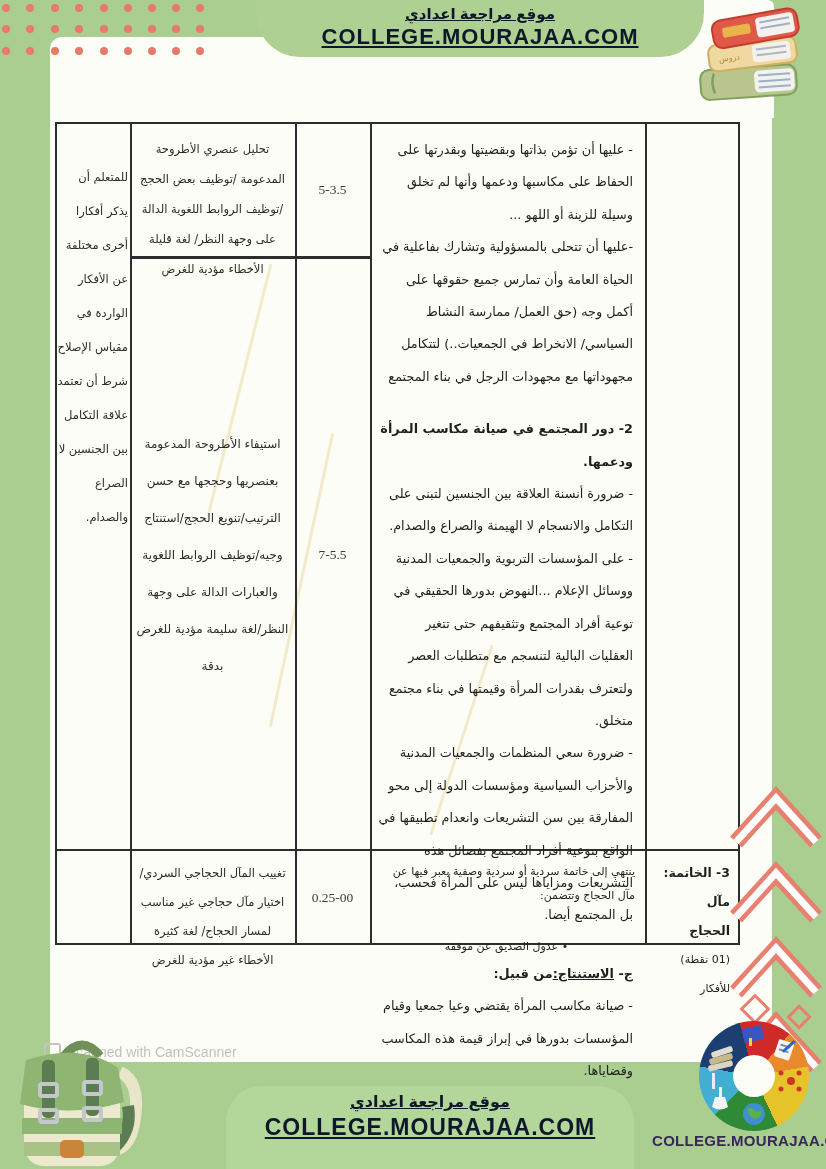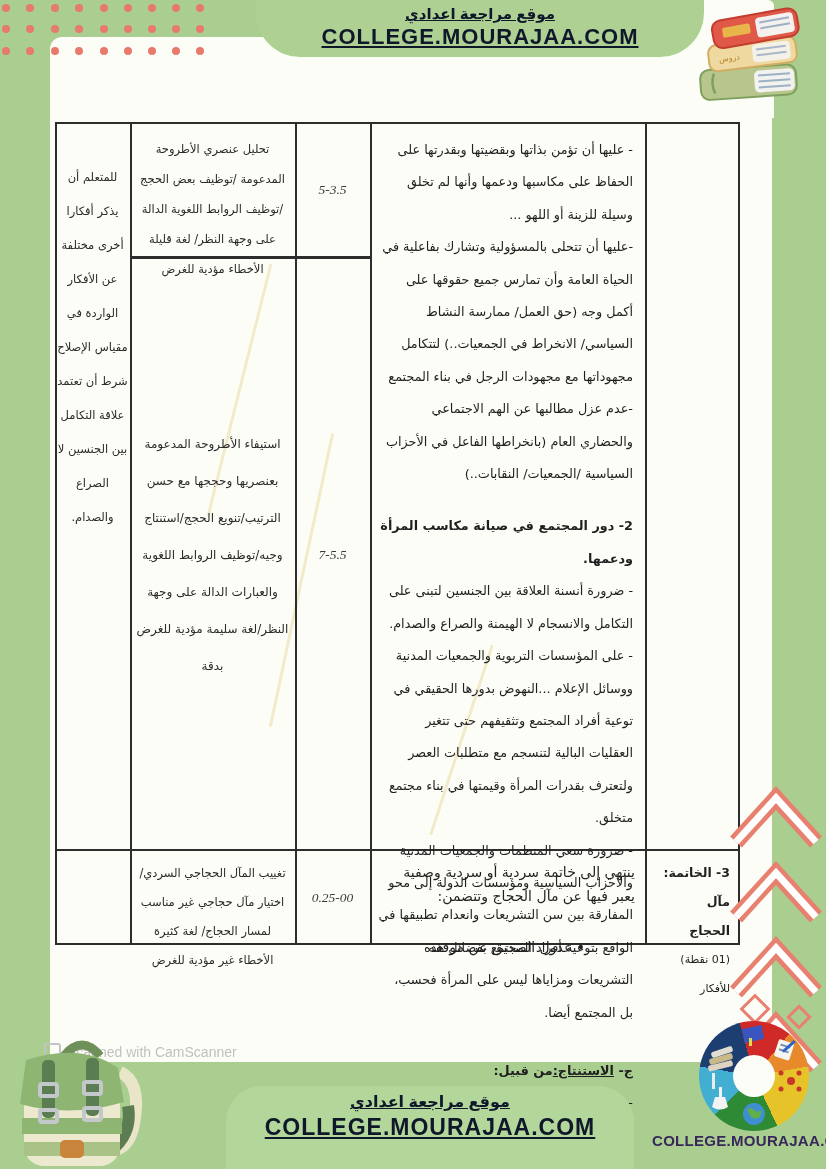--- a/index.html
+++ b/index.html
@@ -18,41 +18,41 @@
                font-family:"Liberation Sans","DejaVu Sans",sans-serif;}
   .bt-title{left:256px;top:5px;font-size:15px;text-decoration:underline;}
   .bt-url{left:256px;top:24px;font-size:22px;letter-spacing:1px;text-decoration:underline;}
   .bb-title{left:226px;top:1092px;width:408px;font-size:16px;text-decoration:underline;}
   .bb-url{left:226px;top:1114px;width:408px;font-size:23px;letter-spacing:1px;text-decoration:underline;}
   
   .gridline{position:absolute;background:#2d2d2d;}
   
   .cell{position:absolute;direction:rtl;box-sizing:border-box;}
   .cell-note{left:57px;top:124px;width:71px;height:724px;padding-top:36px;
-             font-size:11.5px;line-height:34px;text-align:center;color:#2b2b2b;}
+             font-size:11.5px;line-height:34px;text-align:right;color:#2b2b2b;}
   .cell-b1{left:132px;top:124px;width:161px;height:132px;padding:10px 8px 12px;
            font-size:11.5px;line-height:30px;text-align:center;color:#2b2b2b;}
   .cell-b2{left:132px;top:262px;width:161px;height:586px;display:flex;align-items:center;justify-content:center;
            font-size:12px;line-height:37px;text-align:center;color:#2b2b2b;}
   .cell-score{display:flex;align-items:center;justify-content:center;
-              font-family:"Liberation Serif","DejaVu Serif",serif;font-size:13.5px;color:#3a3a3a;direction:ltr;font-style:italic;}
+              font-family:"Liberation Serif","DejaVu Serif",serif;font-size:13.5px;color:#3a3a3a;direction:ltr;}
   .cell-c1{left:297px;top:124px;width:71px;height:132px;}
   .cell-c2{left:297px;top:262px;width:71px;height:586px;}
   .cell-d{left:372px;top:124px;width:271px;height:724px;padding:10px 10px 0 6px;
           font-size:12.8px;line-height:32.4px;text-align:right;color:#1f1f1f;}
   .cell-d p{margin:0;}
   .cell-d .h2{font-weight:bold;margin-top:20px;}
   .cell-d .h3{font-weight:bold;margin-top:26px;}
   .cell-d .h3 .uln{text-decoration:underline;}
   .cell-e{left:647px;top:124px;width:91px;height:724px;}
   .cell-bb{left:132px;top:852px;width:161px;height:95px;padding:7px 6px 0;
            font-size:11.5px;line-height:29px;text-align:center;color:#2b2b2b;}
   .cell-cb{left:297px;top:852px;width:71px;height:91px;}
   .cell-db{left:372px;top:852px;width:271px;height:91px;padding:8px 8px 0 6px;
-           font-size:14px;line-height:24px;text-align:right;color:#1f1f1f;}
+           font-size:11px;line-height:24px;text-align:right;color:#1f1f1f;}
   .cell-db .bullet-line{text-align:center;margin-top:27px;}
   .cell-eb{left:647px;top:852px;width:91px;height:91px;padding:6px 8px 0;
            font-size:12.5px;line-height:29px;text-align:right;color:#1f1f1f;}
   .cell-eb .bold{font-weight:bold;}
   .cell-eb .small{font-size:11px;}
   
   .squiggle{position:absolute;background:rgba(232,220,165,.55);border-radius:3px;}
   
   .camscan{position:absolute;left:44px;top:1043px;display:flex;align-items:center;gap:6px;}
   .camscan .ico{width:13px;height:13px;border:2px solid #c3c3c3;border-radius:3px;}
@@ -158,21 +158,20 @@
   <div class="cell cell-score cell-c1">5-3.5</div>
 
   <div class="cell cell-b2">
     <span>استيفاء الأطروحة المدعومة بعنصريها وحججها مع حسن الترتيب/تنويع الحجج/استنتاج وجيه/توظيف الروابط اللغوية والعبارات الدالة على وجهة النظر/لغة سليمة مؤدية للغرض بدقة</span>
   </div>
   <div class="cell cell-score cell-c2">7-5.5</div>
 
   <div class="cell cell-d">
     <p>- عليها أن تؤمن بذاتها وبقضيتها وبقدرتها على الحفاظ على مكاسبها ودعمها وأنها لم تخلق وسيلة للزينة أو اللهو ...</p>
     <p>-عليها أن تتحلى بالمسؤولية وتشارك بفاعلية في الحياة العامة وأن تمارس جميع حقوقها على أكمل وجه (حق العمل/ ممارسة النشاط السياسي/ الانخراط في الجمعيات..) لتتكامل مجهوداتها مع مجهودات الرجل في بناء المجتمع</p>
-    <p>-عدم عزل مطالبها عن الهم الاجتماعي والحضاري العام (بانخراطها الفاعل في الأحزاب السياسية /الجمعيات/ النقابات..)</p>
     <p class="h2">2- دور المجتمع في صيانة مكاسب المرأة ودعمها.</p>
     <p>- ضرورة أنسنة العلاقة بين الجنسين لتبنى على التكامل والانسجام لا الهيمنة والصراع والصدام.</p>
     <p>- على المؤسسات التربوية والجمعيات المدنية ووسائل الإعلام ...النهوض بدورها الحقيقي في توعية أفراد المجتمع وتثقيفهم حتى تتغير العقليات البالية لتنسجم مع متطلبات العصر ولتعترف بقدرات المرأة وقيمتها في بناء مجتمع متخلق.</p>
     <p>- ضرورة سعي المنظمات والجمعيات المدنية والأحزاب السياسية ومؤسسات الدولة إلى محو المفارقة بين سن التشريعات وانعدام تطبيقها في الواقع بتوعية أفراد المجتمع بفضائل هذه التشريعات ومزاياها ليس على المرأة فحسب، بل المجتمع أيضا.</p>
     <p class="h3"><span>ج- </span><span class="uln">الاستنتاج:</span><span>من قبيل:</span></p>
     <p>- صيانة مكاسب المرأة يقتضي وعيا جمعيا وقيام المؤسسات بدورها في إبراز قيمة هذه المكاسب وقضاياها.</p>
   </div>
 
   <div class="cell cell-e"></div>
 

